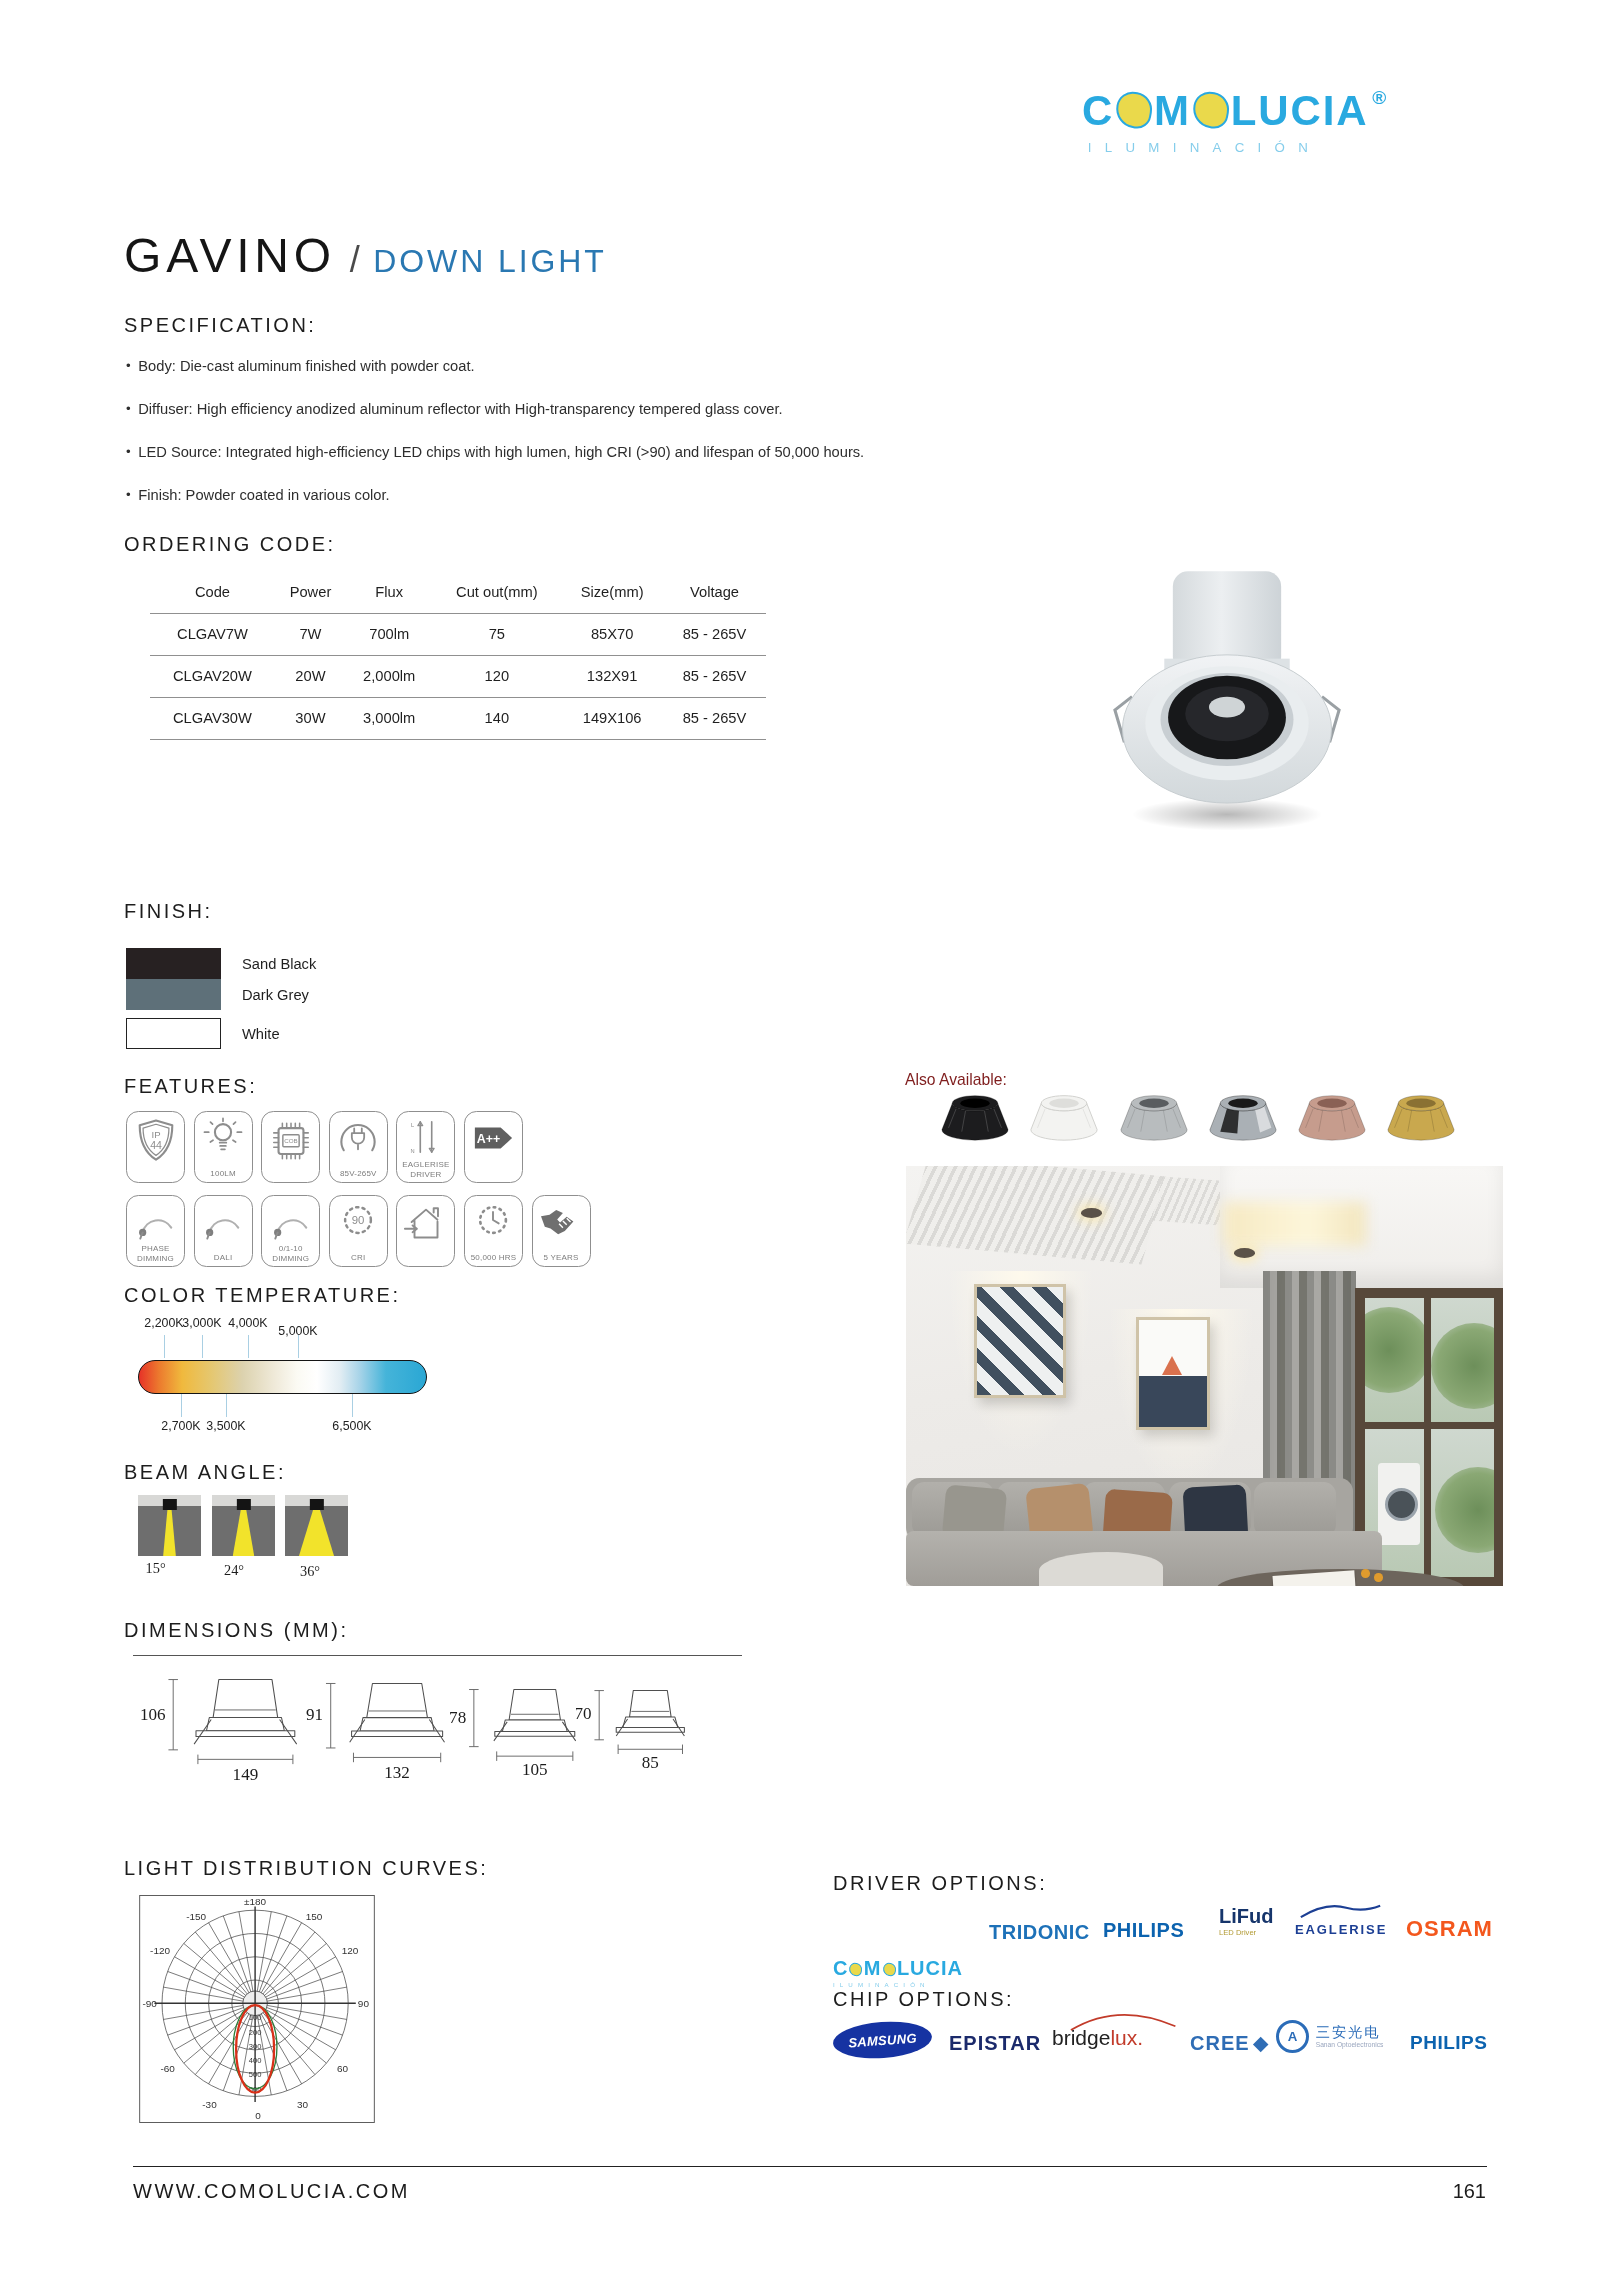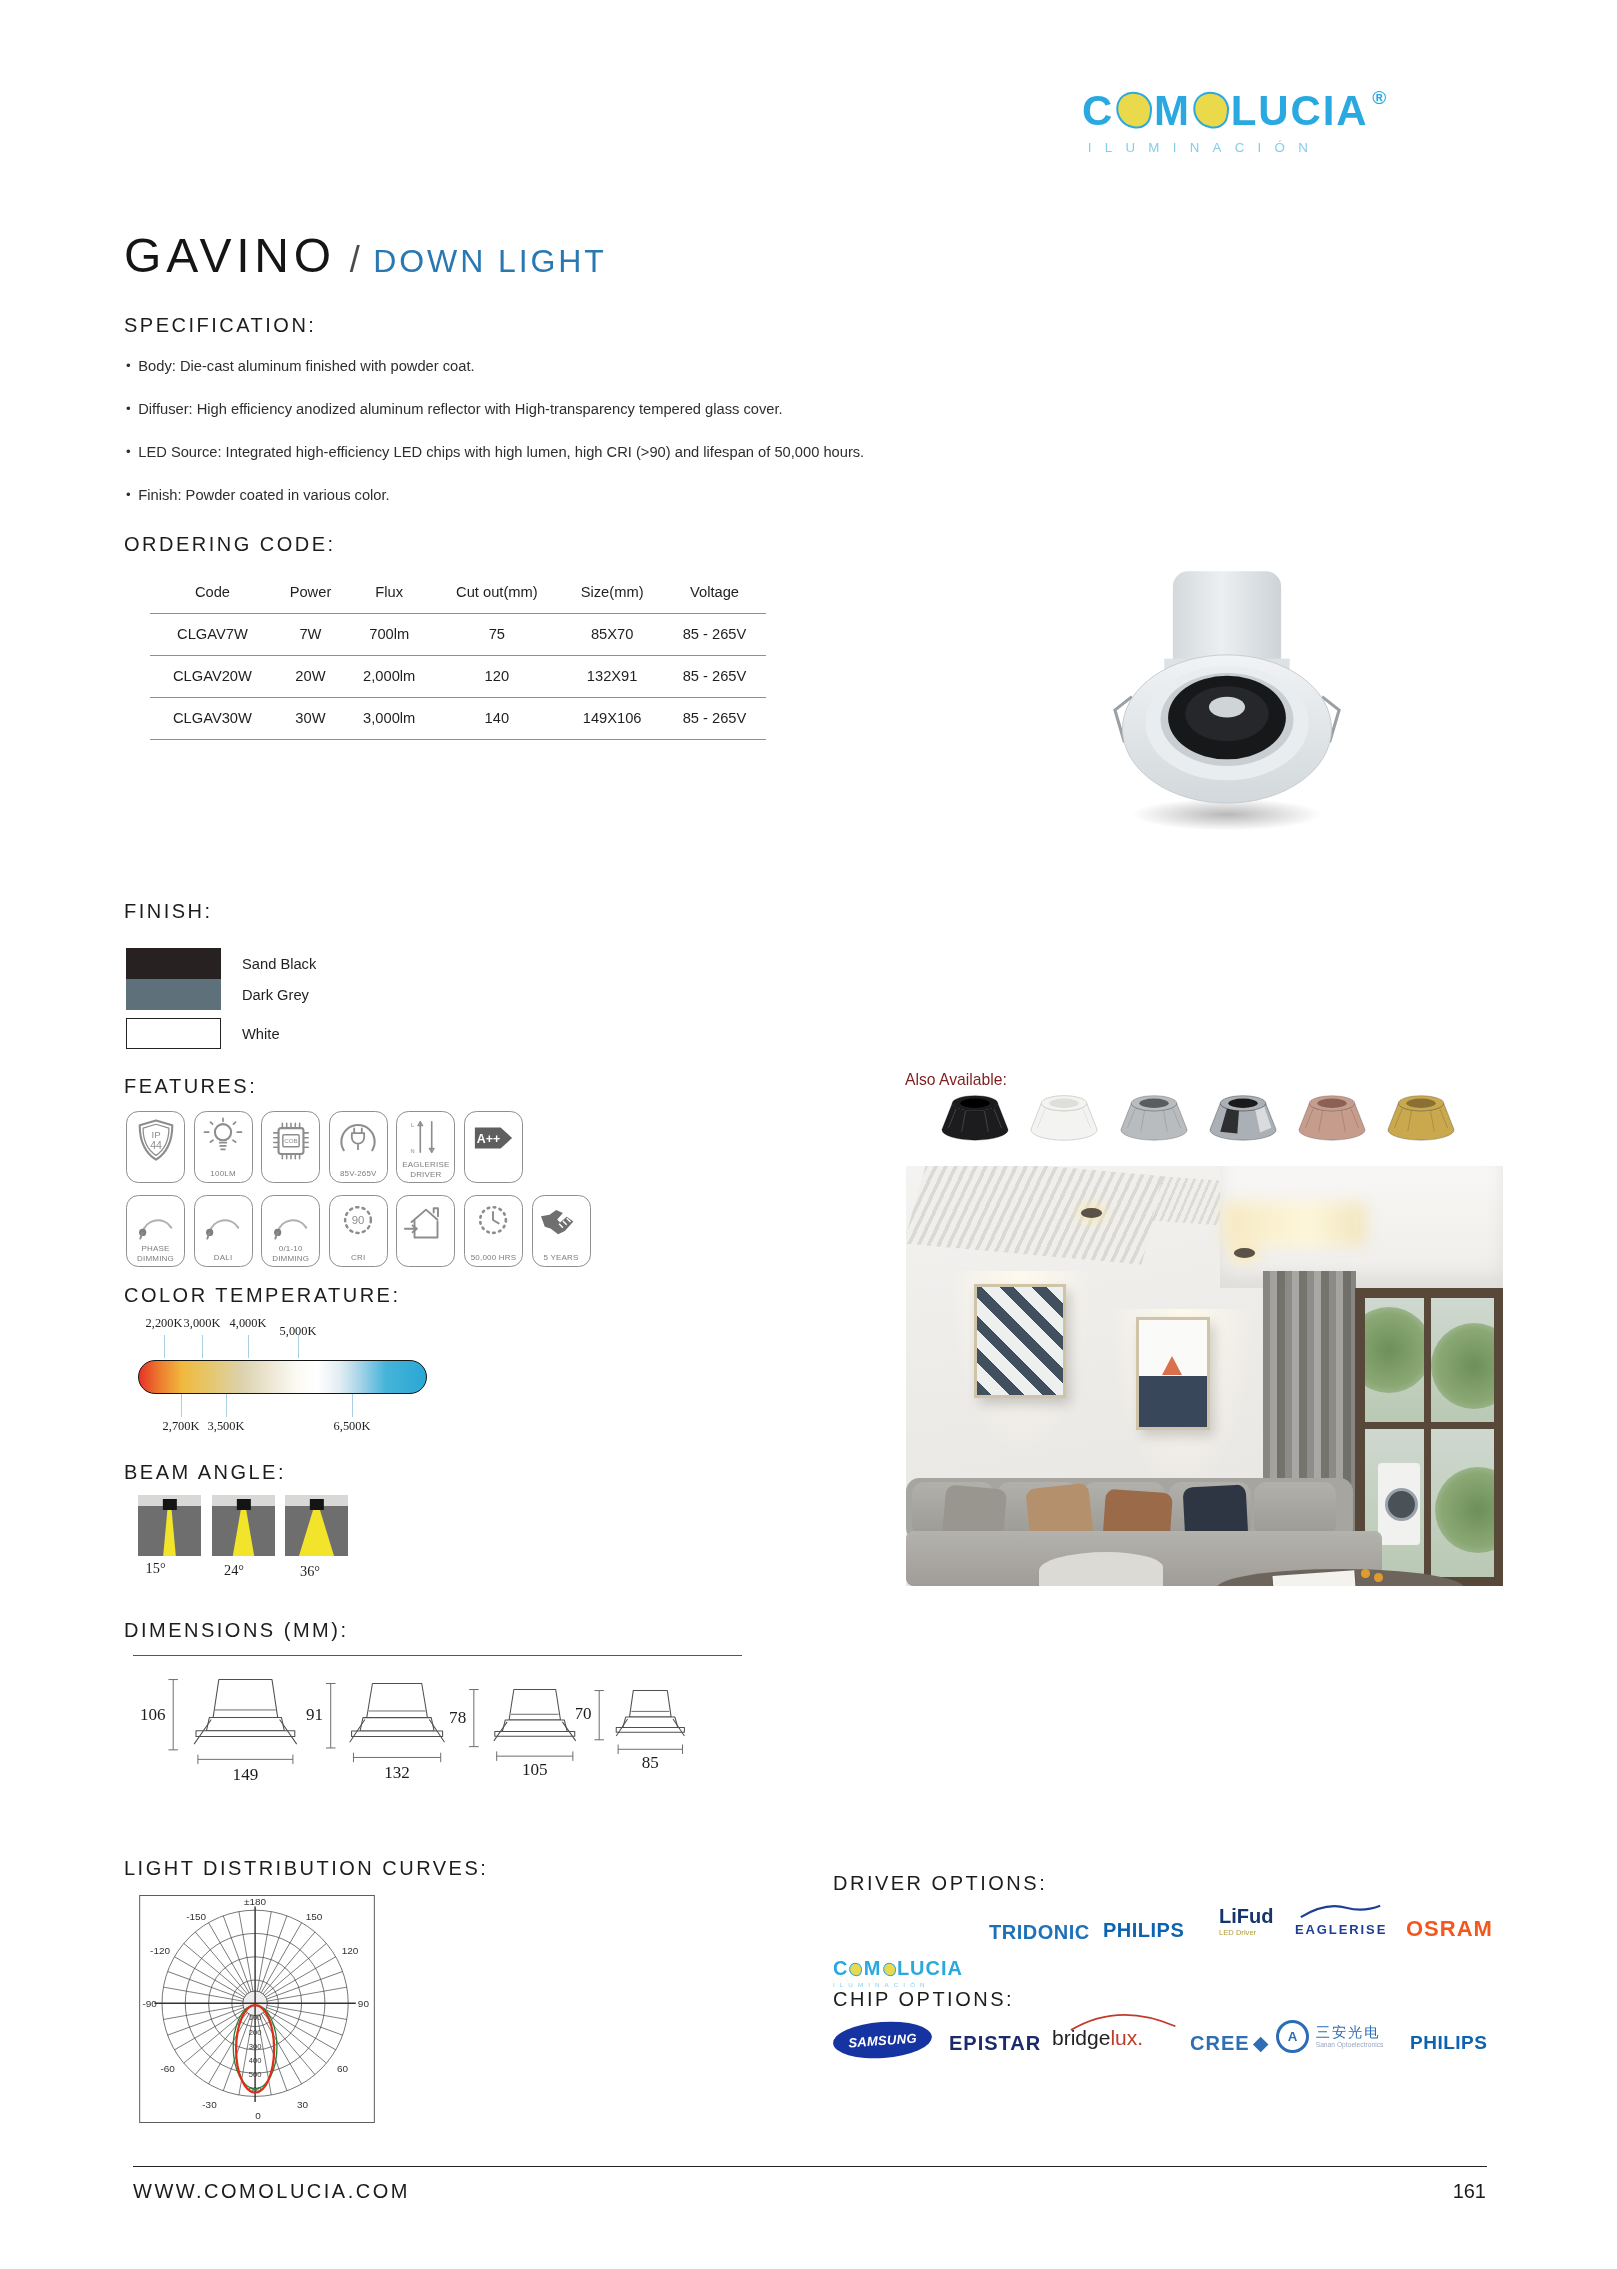--- a/index.html
+++ b/index.html
@@ -83,21 +83,21 @@
   .p-navy{left:278px;top:320px;width:63px;height:55px;background:#2e3643;border-radius:9.5px;transform:rotate(-3deg);}
   .p-gray{left:38px;top:321px;width:61px;height:53px;background:#98968e;border-radius:9.5px;transform:rotate(5deg);}
   .sofa-seat{left:0;top:365px;width:476px;height:55px;background:linear-gradient(180deg,#b4b2ad,#a09d98);border-radius:7.6px;}
   .throw{left:133px;top:386px;width:124px;height:34px;background:#dcdad5;border-radius:55% 45% 0 0;}
   .ctable{left:311px;top:403px;width:247px;height:38px;background:#6d655c;border-radius:50%;}
   .book{left:367px;top:407px;width:82px;height:17px;background:#f4f2ec;transform:rotate(-4deg);box-shadow:0 1px 1.9px rgba(0,0,0,.3);}
   .fruit{width:8.6px;height:8.6px;border-radius:50%;background:#e09b2d;}
   .fr1{left:455px;top:403px;} .fr2{left:468px;top:407px;}
 
   
-  .ct{position:absolute;left:124px;top:1316px;width:361px;height:133px;font-family:Liberation Serif, serif;}
+  .ct{position:absolute;left:124px;top:1316px;width:361px;height:133px;}
   .ct *{position:absolute;}
   .ct-lab{font-size:12.4px;color:#222;transform:translateX(-50%);white-space:nowrap;}
   .ct-tick{width:0;border-left:1.4px solid #a9cfe3;height:23px;}
   .ct-bar{left:14.3px;top:44px;width:287px;height:32px;border:1.9px solid #141414;border-radius:17px;
     background:linear-gradient(90deg,#e63228 0%,#ec7a2e 7%,#f0b93d 15%,#e5c76f 25%,#dcd2ae 36%,#efe9d8 47%,#fbfaf3 55%,#ffffff 62%,#e2edf3 70%,#a6d3e8 77%,#45b4d9 86%,#2aa7d4 100%);}
 
   
   .beam-wrap{position:absolute;left:138px;top:1495px;width:380px;height:91px;}
   .beam-wrap *{position:absolute;}
   .beam{width:63px;height:61px;background:#6e6e6e;overflow:hidden;}

